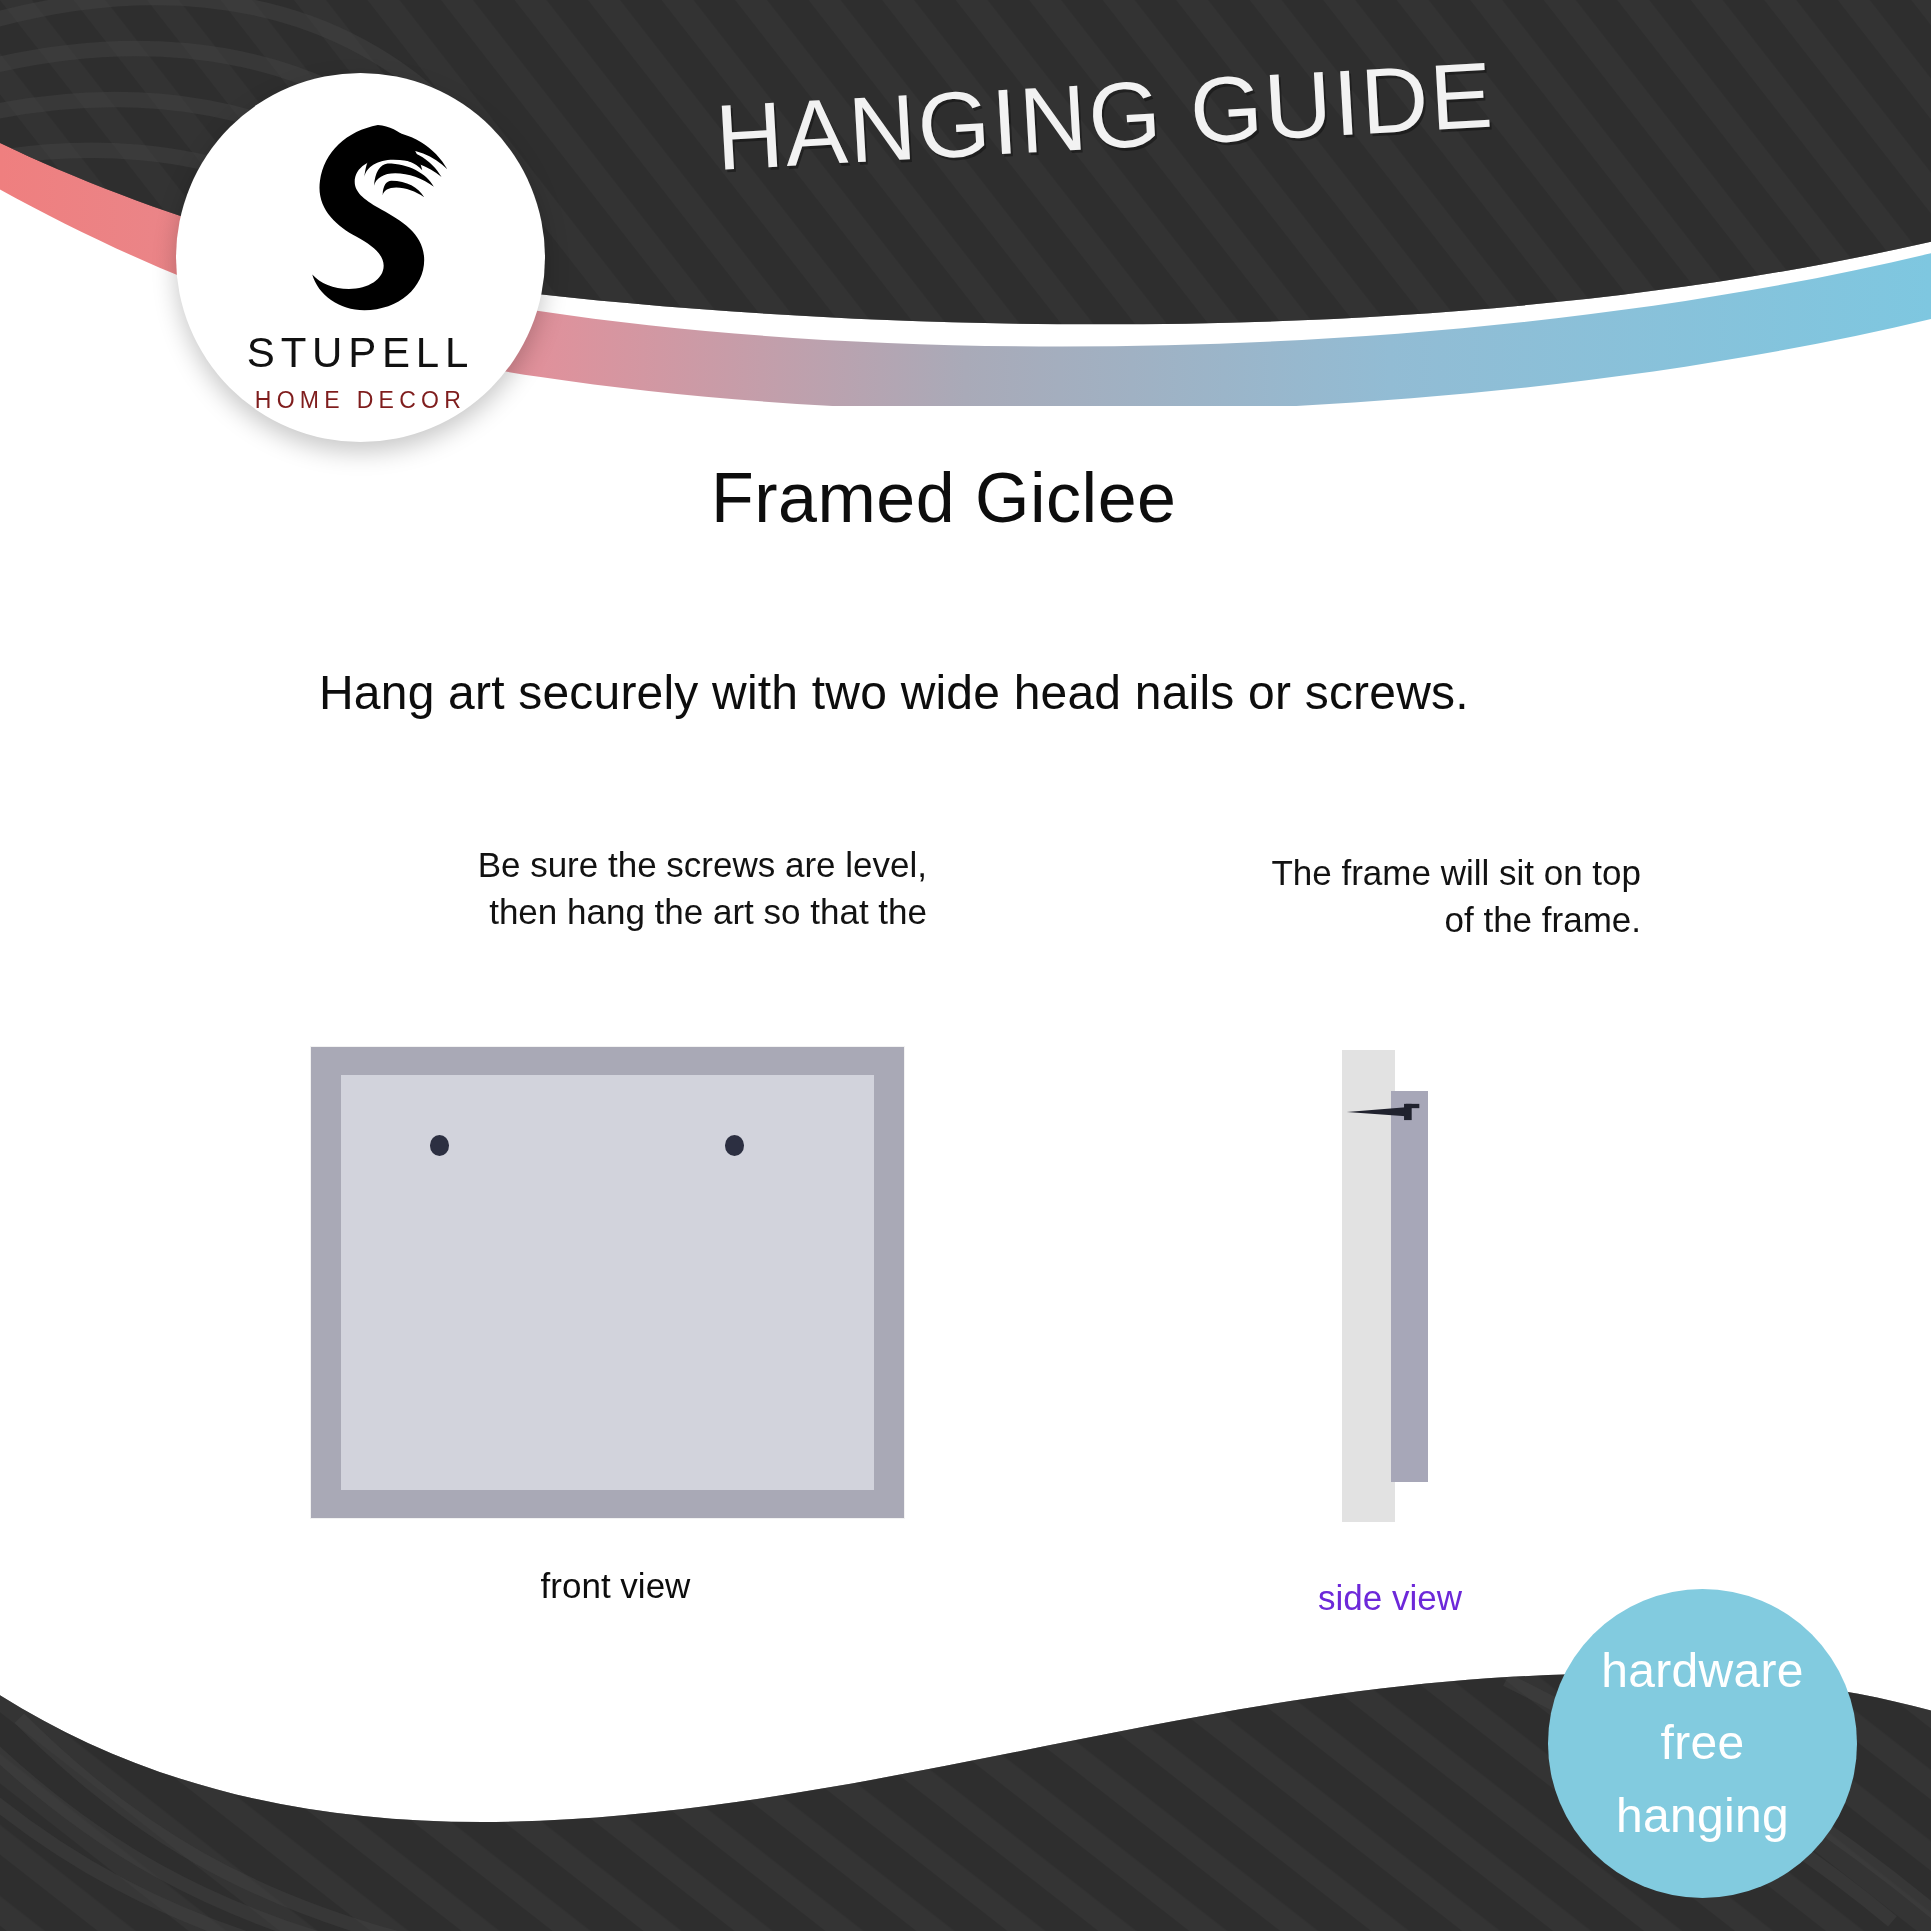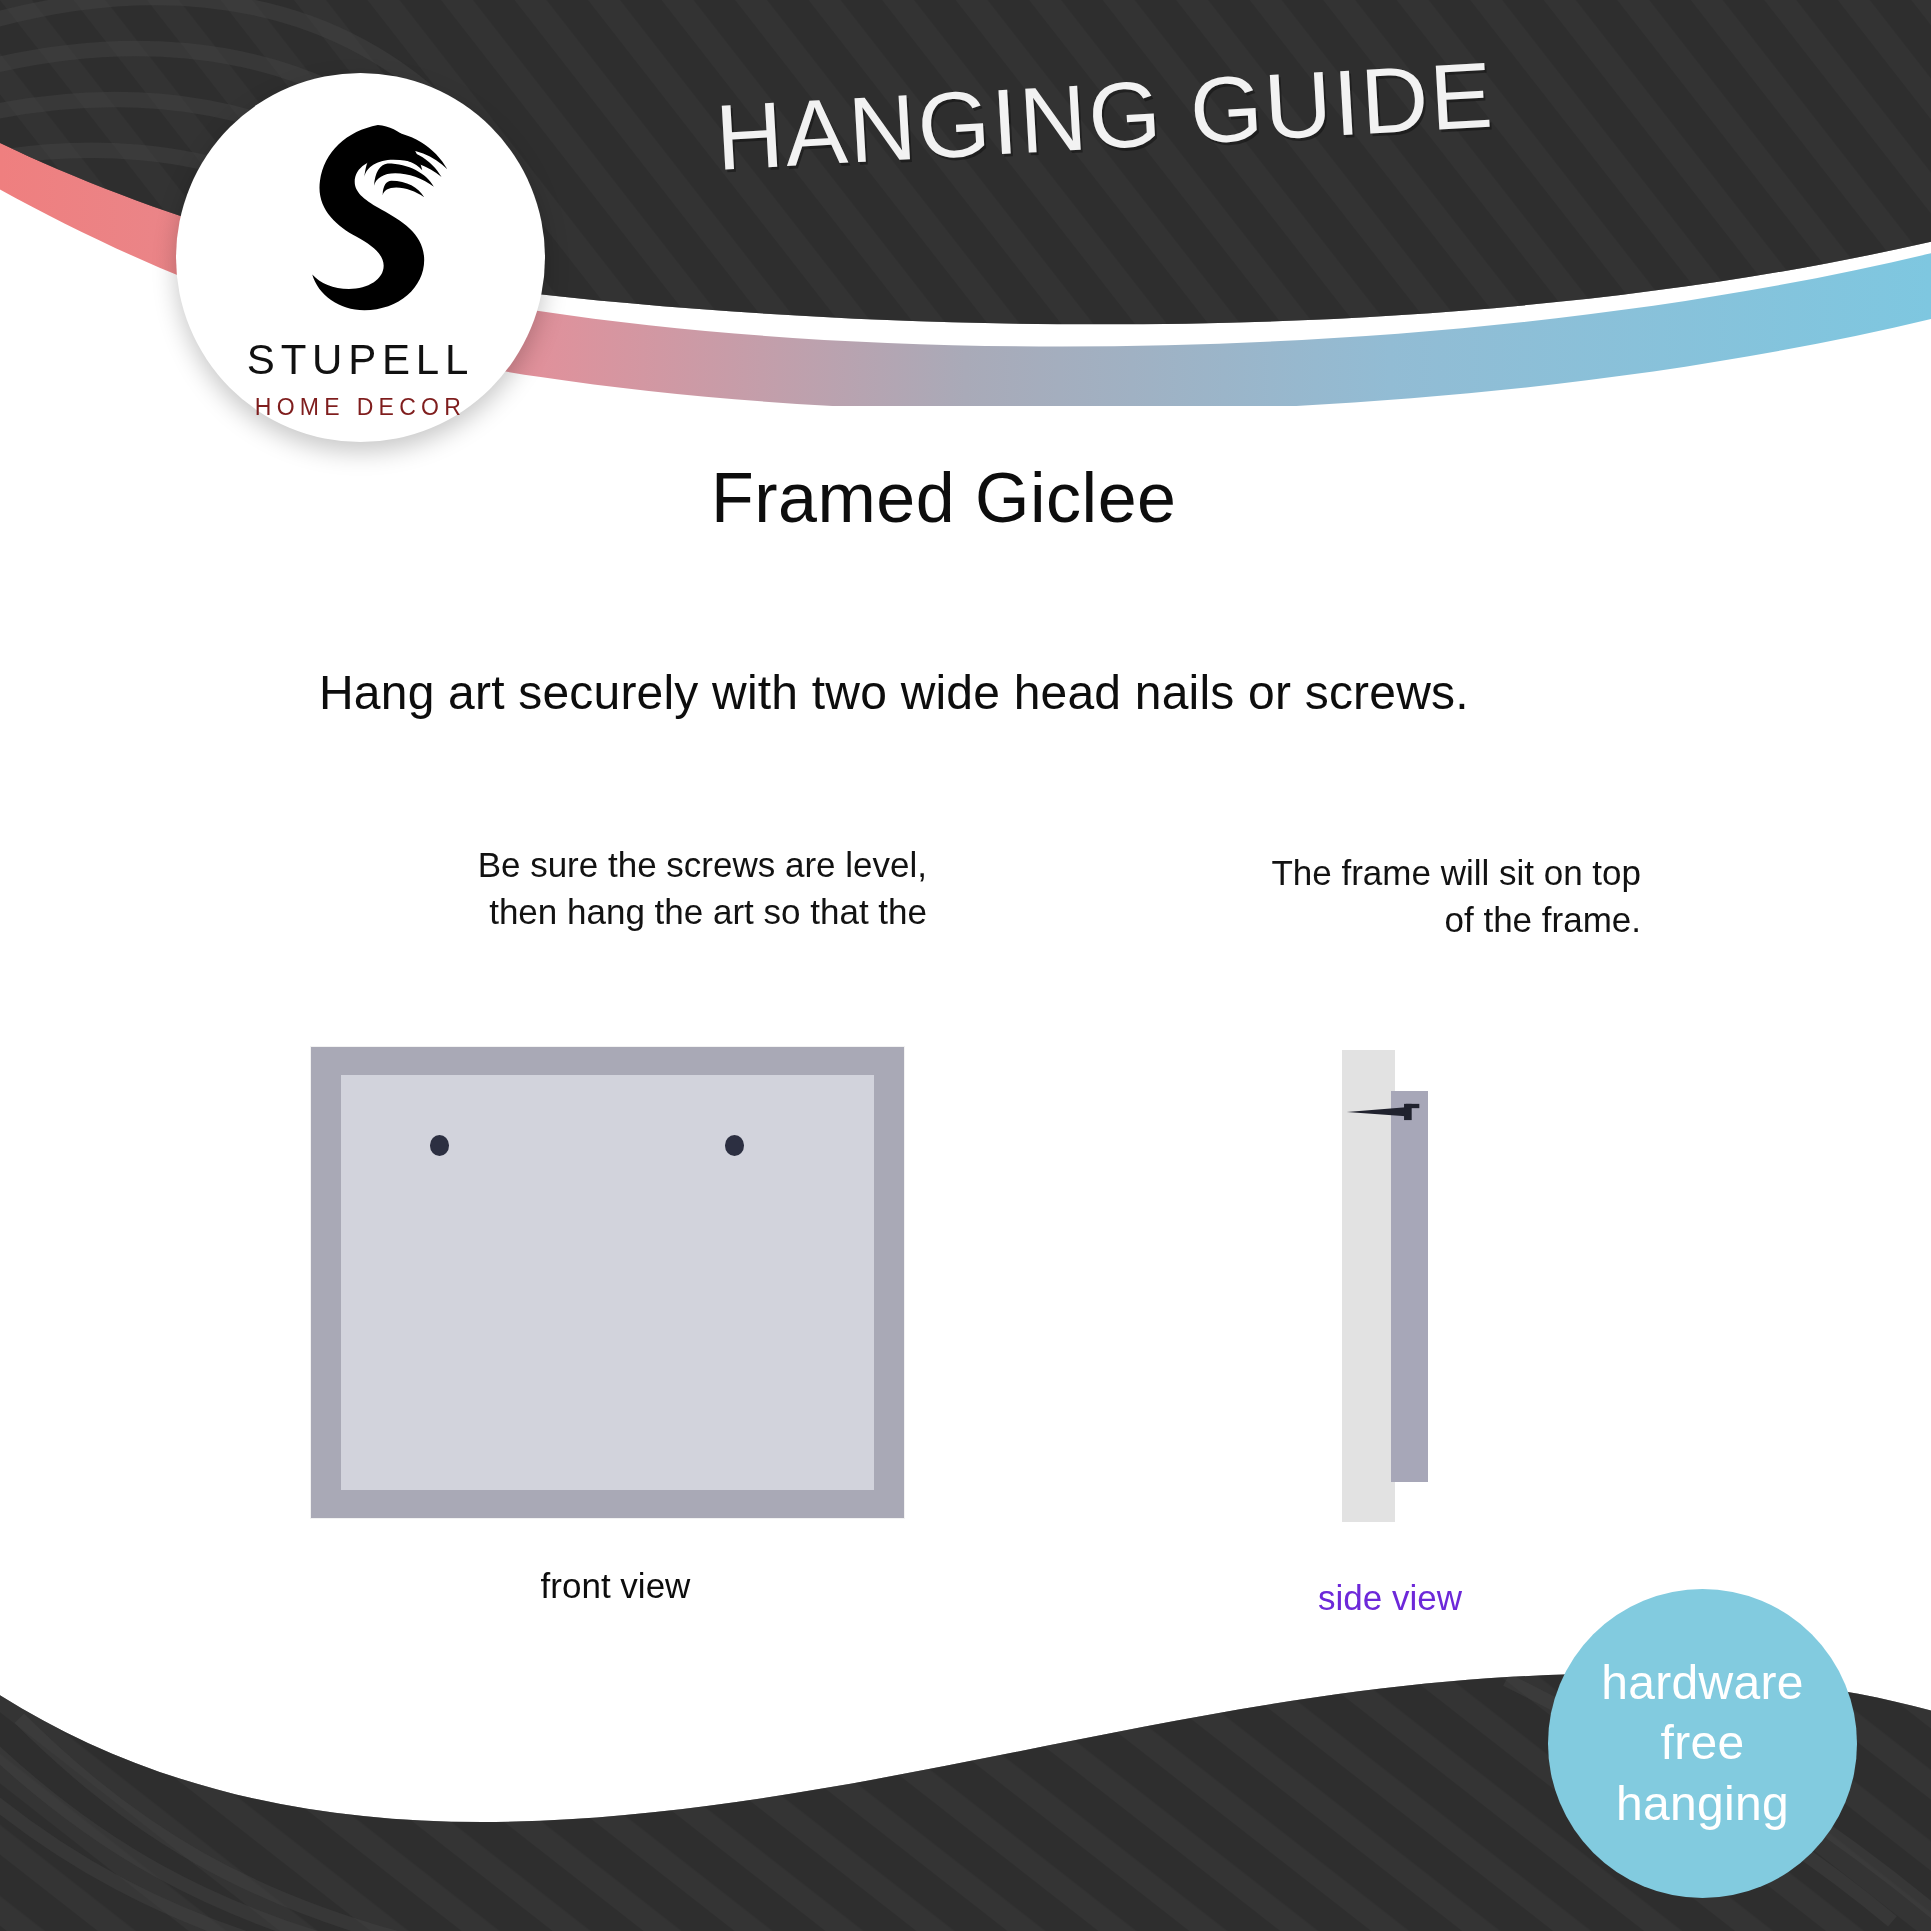--- a/index.html
+++ b/index.html
@@ -20,21 +20,21 @@
   .logo-badge{
     position:absolute;left:176px;top:73px;width:369px;height:369px;
     border-radius:50%;background:#ffffff;
     box-shadow:0 9.7px 25px rgba(0,0,0,.22);
     display:flex;flex-direction:column;align-items:center;justify-content:flex-start;
     z-index:40;
   }
   .logo-mark{width:193px;height:203px;margin-top:44px;}
   .logo-word{
     font-family:"Liberation Sans", sans-serif;
-    font-size:42px;letter-spacing:5.8px;color:#111;font-weight:400;margin-top:16px;
+    font-size:42px;letter-spacing:5.8px;color:#111;font-weight:400;margin-top:9px;
   }
   .logo-sub{
     font-family:"Liberation Sans", sans-serif;
     font-size:23px;letter-spacing:5.3px;color:#7f1d1d;font-weight:400;margin-top:9.7px;text-align:center;
   }
 
   
   .hdr-title{
     position:absolute;left:716px;top:85px;z-index:45;
     transform:rotate(-3.2deg);transform-origin:left center;
@@ -109,20 +109,21 @@
     position:absolute;left:1139px;top:1578px;width:502px;text-align:center;
     font-family:"Liberation Sans", sans-serif;font-size:35px;color:#6d28d9;
   }
 
   
   .badge{
     position:absolute;left:1548px;top:1589px;width:309px;height:309px;border-radius:50%;
     background:#82cbdf;
     display:flex;flex-direction:column;align-items:center;justify-content:center;
     z-index:60;
+    gap:12px;
   }
   .badge span{
     display:block;color:#ffffff;font-family:"Liberation Sans", sans-serif;
     font-size:48px;font-weight:400;line-height:1.26;text-align:center;letter-spacing:0.3px;
   }
 </style>
 </head>
 <body>
 
 <div id="stage">

